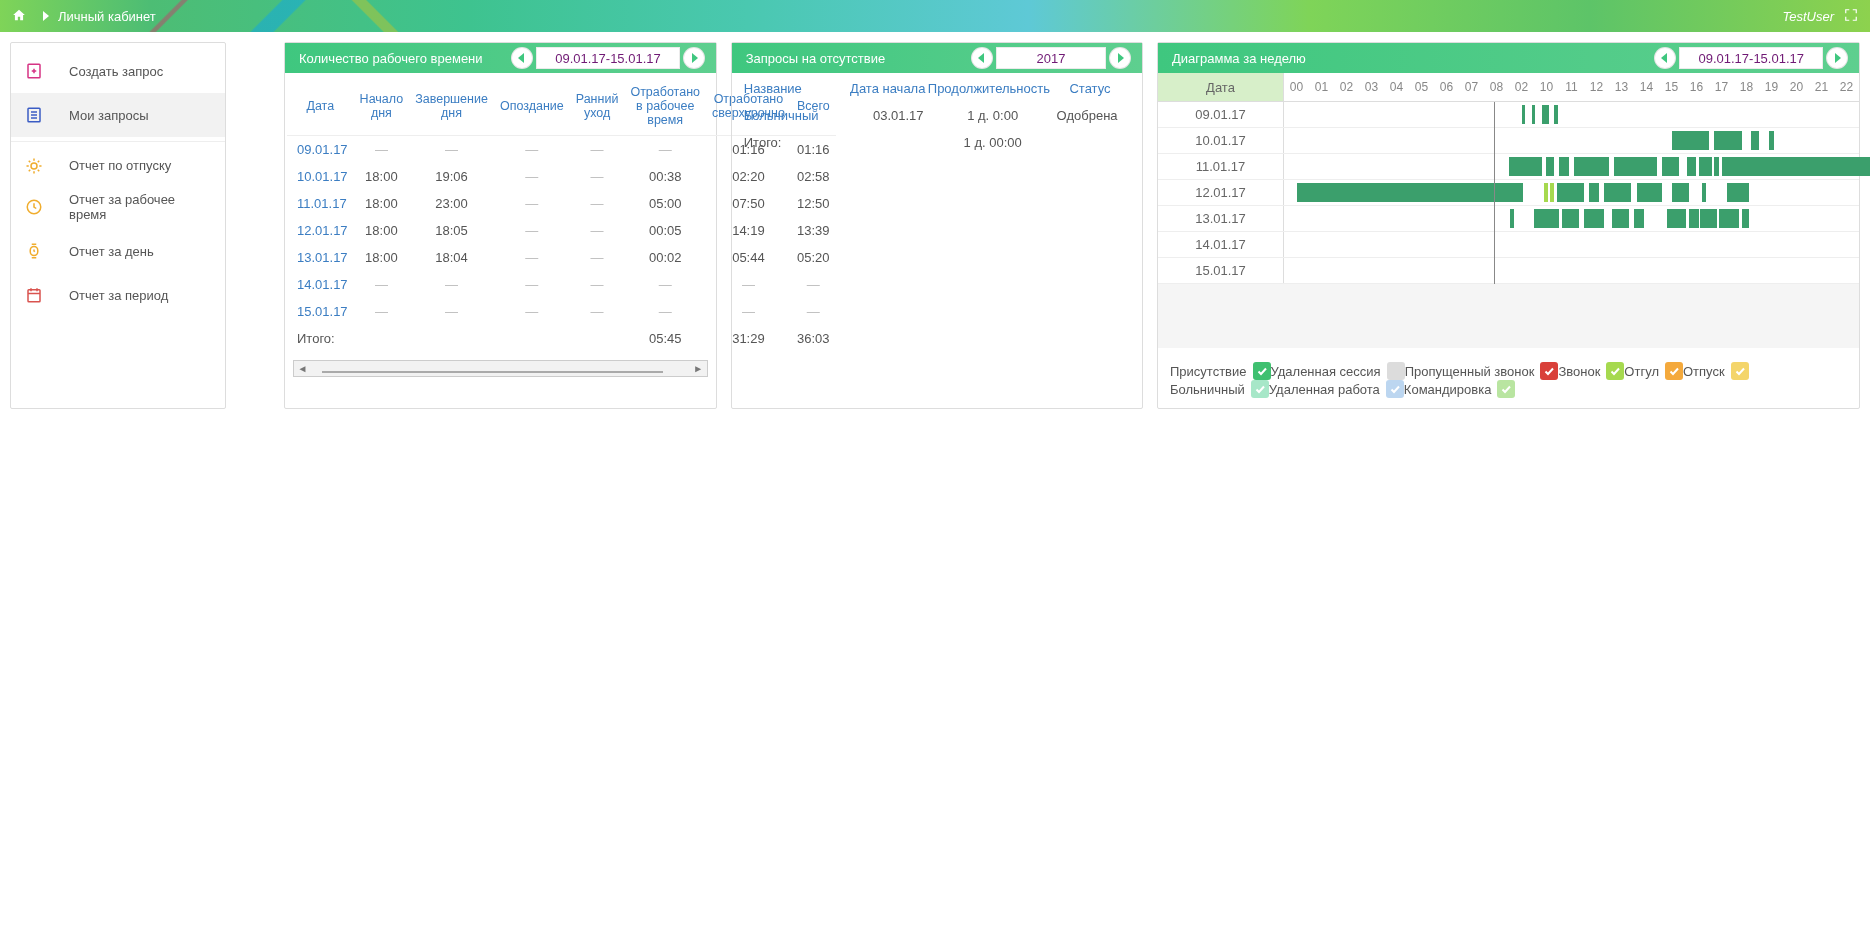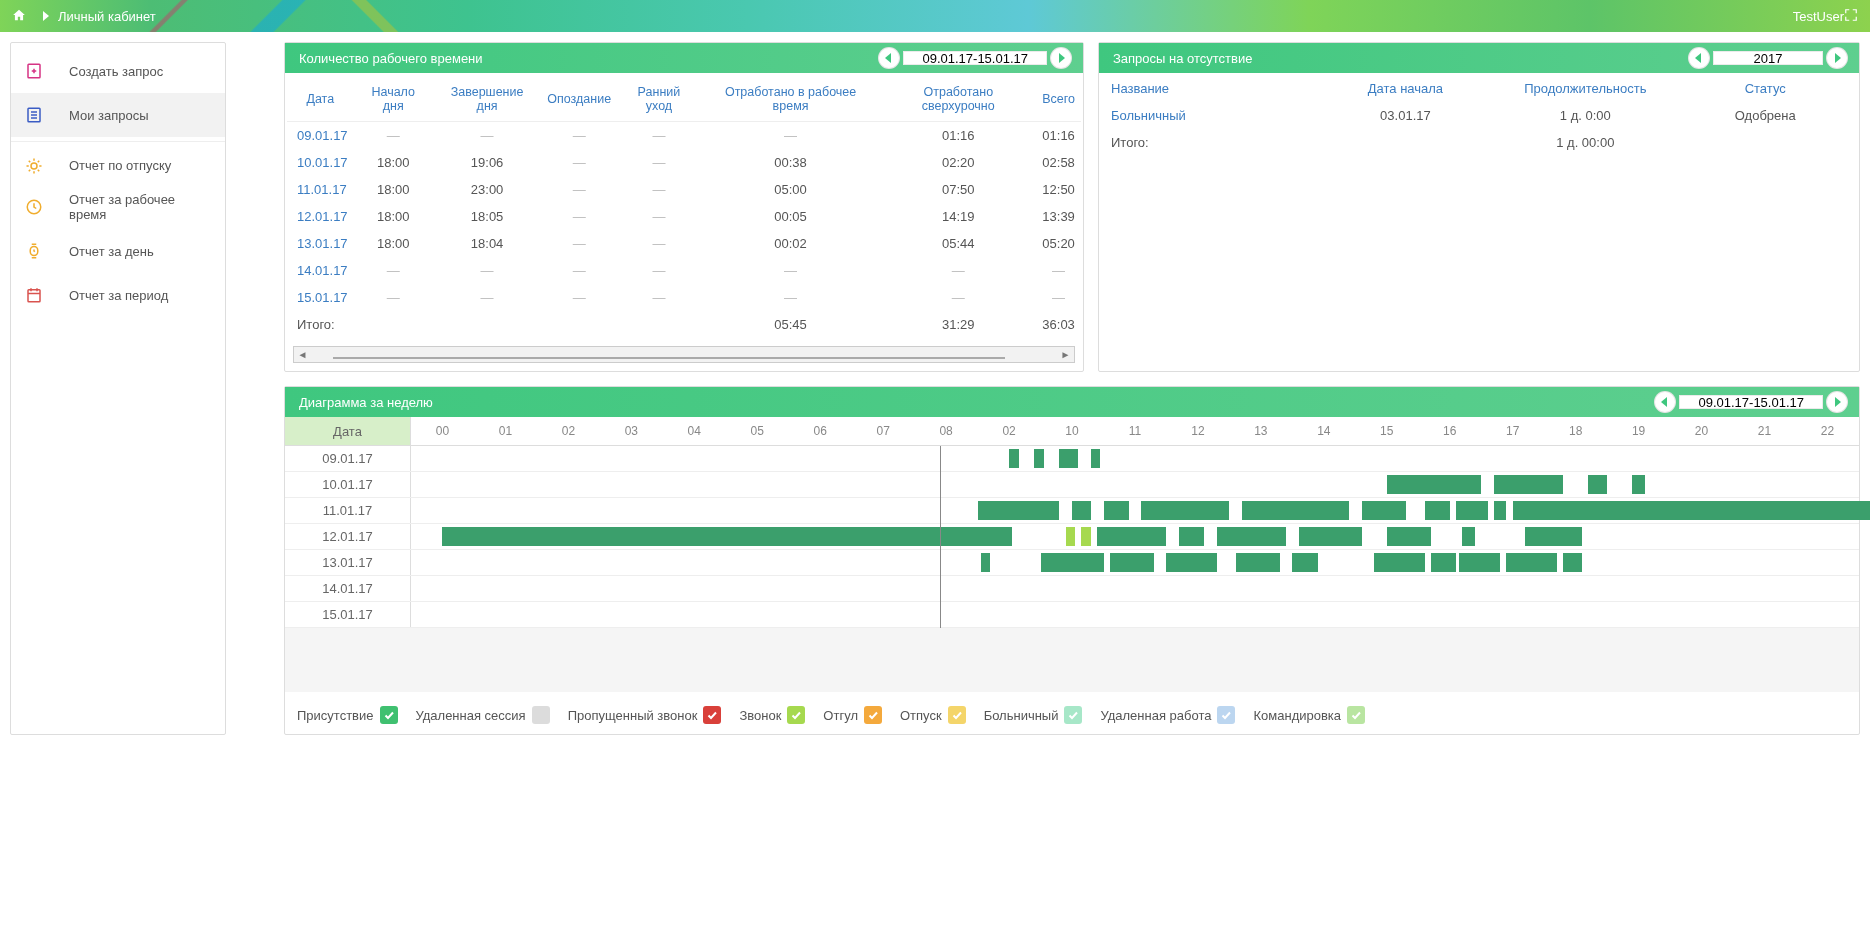--- a/index.html
+++ b/index.html
@@ -14,41 +14,41 @@
   background:
     linear-gradient(135deg, transparent 45%, rgba(255,0,100,.4) 46%, rgba(255,0,100,.4) 48%, transparent 49%) 5% 0/180px 32px no-repeat,
     linear-gradient(135deg, transparent 35%, rgba(0,160,255,.5) 36%, rgba(0,160,255,.5) 45%, transparent 46%) 12% 0/200px 32px no-repeat,
     linear-gradient(45deg, transparent 40%, rgba(255,200,0,.4) 41%, rgba(255,200,0,.4) 48%, transparent 49%) 18% 0/150px 32px no-repeat;
   opacity:.8; pointer-events:none;
 }
 .topbar .home-icon { margin-right:8px; cursor:pointer; }
 .topbar .chevron { margin:0 8px; }
 .topbar .title { font-weight:400; z-index:1; }
 .topbar .spacer { flex:1; }
-.topbar .user { z-index:1; }
+.topbar .user { margin-right:10px; z-index:1;font-style:italic; }
 .topbar .fs-icon { cursor:pointer; z-index:1; }
 
 .main { display:flex; padding:10px; gap:10px; }
 .sidebar { width:216px; border:1px solid #ddd; border-radius:2px; padding:6px 0; }
 .side-item { display:flex; align-items:center; height:44px; padding:0 14px; cursor:pointer; gap:26px; }
 .side-item.active { background:#f2f2f2; }
 .side-item.sep-above { border-top:1px solid #eee; margin-top:4px; padding-top:4px; }
 .side-icon { width:18px; height:18px; display:flex; align-items:center; justify-content:center; }
 
-.content { flex:1; display:flex; flex-direction:column; gap:14px; min-width:0;padding-left:48px; }
+.content { flex:1; display:flex; flex-direction:row; gap:14px; min-width:0;padding-left:48px; }
 .row1 { display:flex; gap:14px; }
 .panel { border:1px solid #ddd; border-radius:2px; flex:1; min-width:0; }
 .panel-header {
   background:linear-gradient(90deg,#3fc77f,#5ecf8f);
   color:#fff; height:30px; display:flex; align-items:center; padding:0 8px 0 14px;
 }
 .panel-header .ph-title { flex:1; }
 .nav-btn { width:22px; height:22px; border-radius:50%; background:#fff; display:flex; align-items:center; justify-content:center; cursor:pointer; margin:0 3px; border:1px solid rgba(0,0,0,.1); }
 .nav-btn svg { fill:#3fc77f; }
-.range-box { background:#fff; color:#000000; height:14px; min-width:140px; padding:0 18px; display:flex; align-items:center; justify-content:center; border:1px solid rgba(0,0,0,.08); }
+.range-box { background:#fff; color:#701a75; height:22px; min-width:140px; padding:0 18px; display:flex; align-items:center; justify-content:center; border:1px solid rgba(0,0,0,.08); }
 
 .tbl { width:100%; border-collapse:collapse; }
 .tbl th { color:#3b7dc2; font-weight:400; padding:8px 6px; border-bottom:1px solid #eee; text-align:center; font-size:12.5px; }
 .tbl td { padding:6px 6px; text-align:center; border-bottom:0; height:27px; }
 .tbl td.date-link { color:#3b7dc2; text-align:left; padding-left:10px; cursor:pointer; }
 .tbl td.lbl { text-align:left; padding-left:10px; }
 .tbl .dash { color:#bbb; }
 .tbl-wrap { padding:4px 2px 8px; }
 .scroll-wrap { padding:0 8px 8px; }
 .fake-scroll { height:17px; border:1px solid #ccc; position:relative; background:#f2f2f2; display:flex; align-items:center; }
@@ -73,21 +73,21 @@
 .chart-hours > div { flex:1; display:flex; align-items:center; justify-content:center; color:#888; font-size:12px; }
 .chart-row { display:flex; border-bottom:1px solid #eee; height:26px; }
 .chart-row .r-label { width:126px; border-right:1px solid #ddd; display:flex; align-items:center; justify-content:center; color:#666; }
 .chart-row .r-bars { flex:1; position:relative; }
 .bar { position:absolute; top:3px; bottom:3px; background:#3b9f6c; }
 .bar.lime { background:#a6d94f; }
 .chart-rows { position:relative; }
 .cur-line { position:absolute; top:0; bottom:0; width:1px; background:#888; }
 .chart-filler { height:64px; background:#f5f5f5; }
 
-.legend { display:flex; align-items:center; gap:18px; padding:14px 12px 10px; flex-wrap:wrap; }
+.legend { display:flex; align-items:center; padding:14px 12px 10px; flex-wrap:wrap; }
 .legend-item { display:flex; align-items:center; gap:6px; }
 .legend-box { width:18px; height:18px; border-radius:3px; display:flex; align-items:center; justify-content:center; }
 .legend-box svg { width:12px; height:12px; }
 </style>
 </head>
 <body>
 
 <div class="topbar">
   <span class="home-icon">
     <svg width="14" height="14" viewBox="0 0 24 24" fill="#fff">

